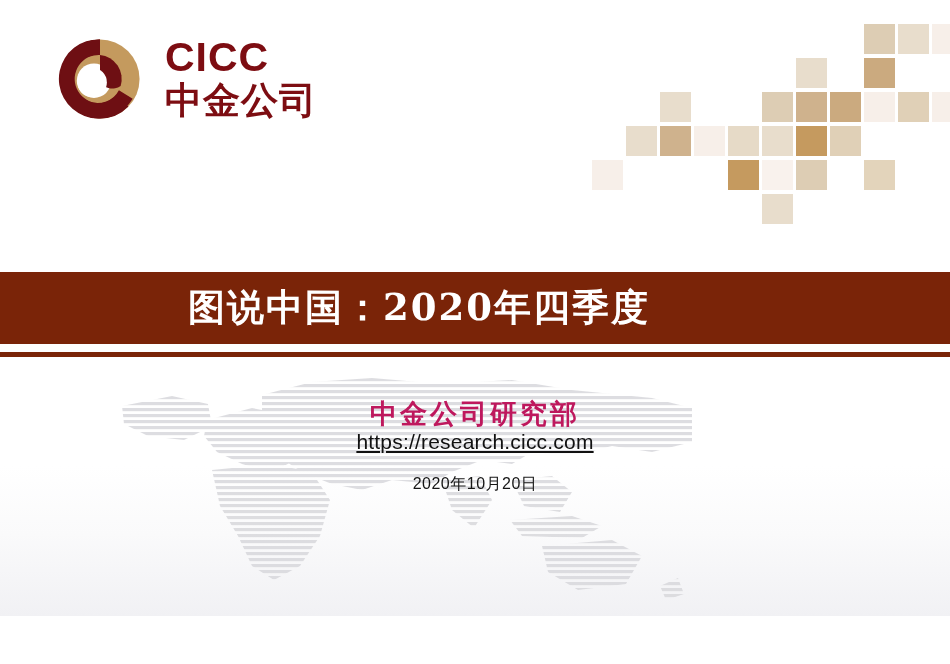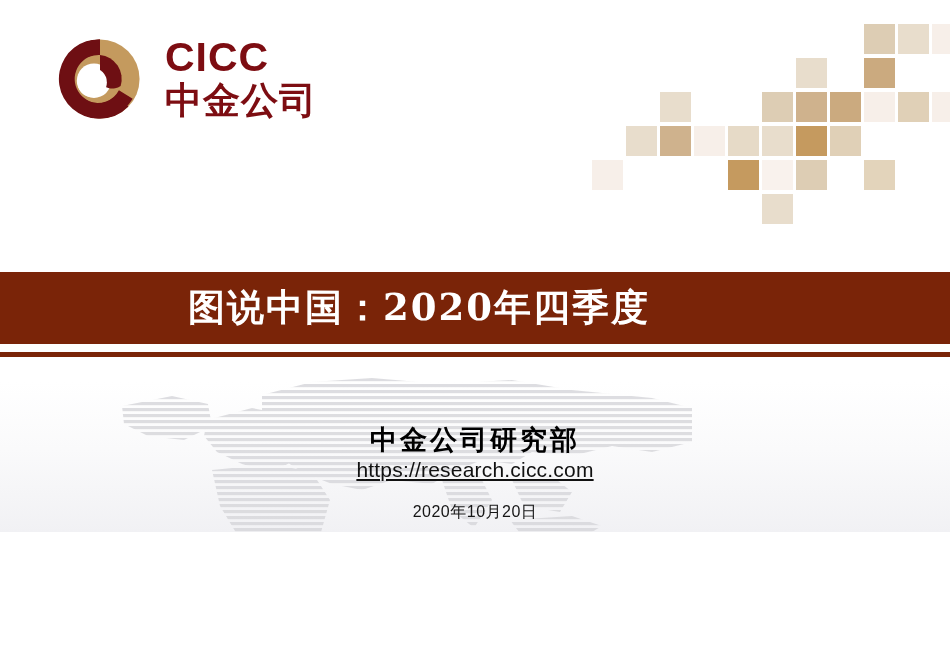--- a/index.html
+++ b/index.html
@@ -8,21 +8,21 @@
     padding: 0;
     background: #ffffff;
   }
   body {
     font-family: "Liberation Sans", sans-serif;
   }
 
   .slide {
     position: relative;
     width: 950px;
-    height: 532px;
+    height: 616px;
     overflow: hidden;
     background: #ffffff;
   }
 
   
   .bottom-wash {
     position: absolute;
     left: 0;
     right: 0;
     bottom: 0;
@@ -131,27 +131,26 @@
   
   .center-block {
     position: absolute;
     left: 0;
     right: 0;
     top: 398px;
     text-align: center;
     z-index: 6;
   }
   .dept {
-    font-family: Liberation Mono, monospace;
+    font-family: Liberation Sans, sans-serif;
     font-weight: bold;
     font-size: 27px;
     letter-spacing: 3px;
-    color: #000000;
+    color: #be185d;
     line-height: 1.2;
-    margin-top: 28px;
   }
   .site-link {
     display: inline-block;
     font-family: "Liberation Sans", sans-serif;
     font-size: 21px;
     color: #111111;
     text-decoration: underline;
     letter-spacing: 0.2px;
   }
   .date {

